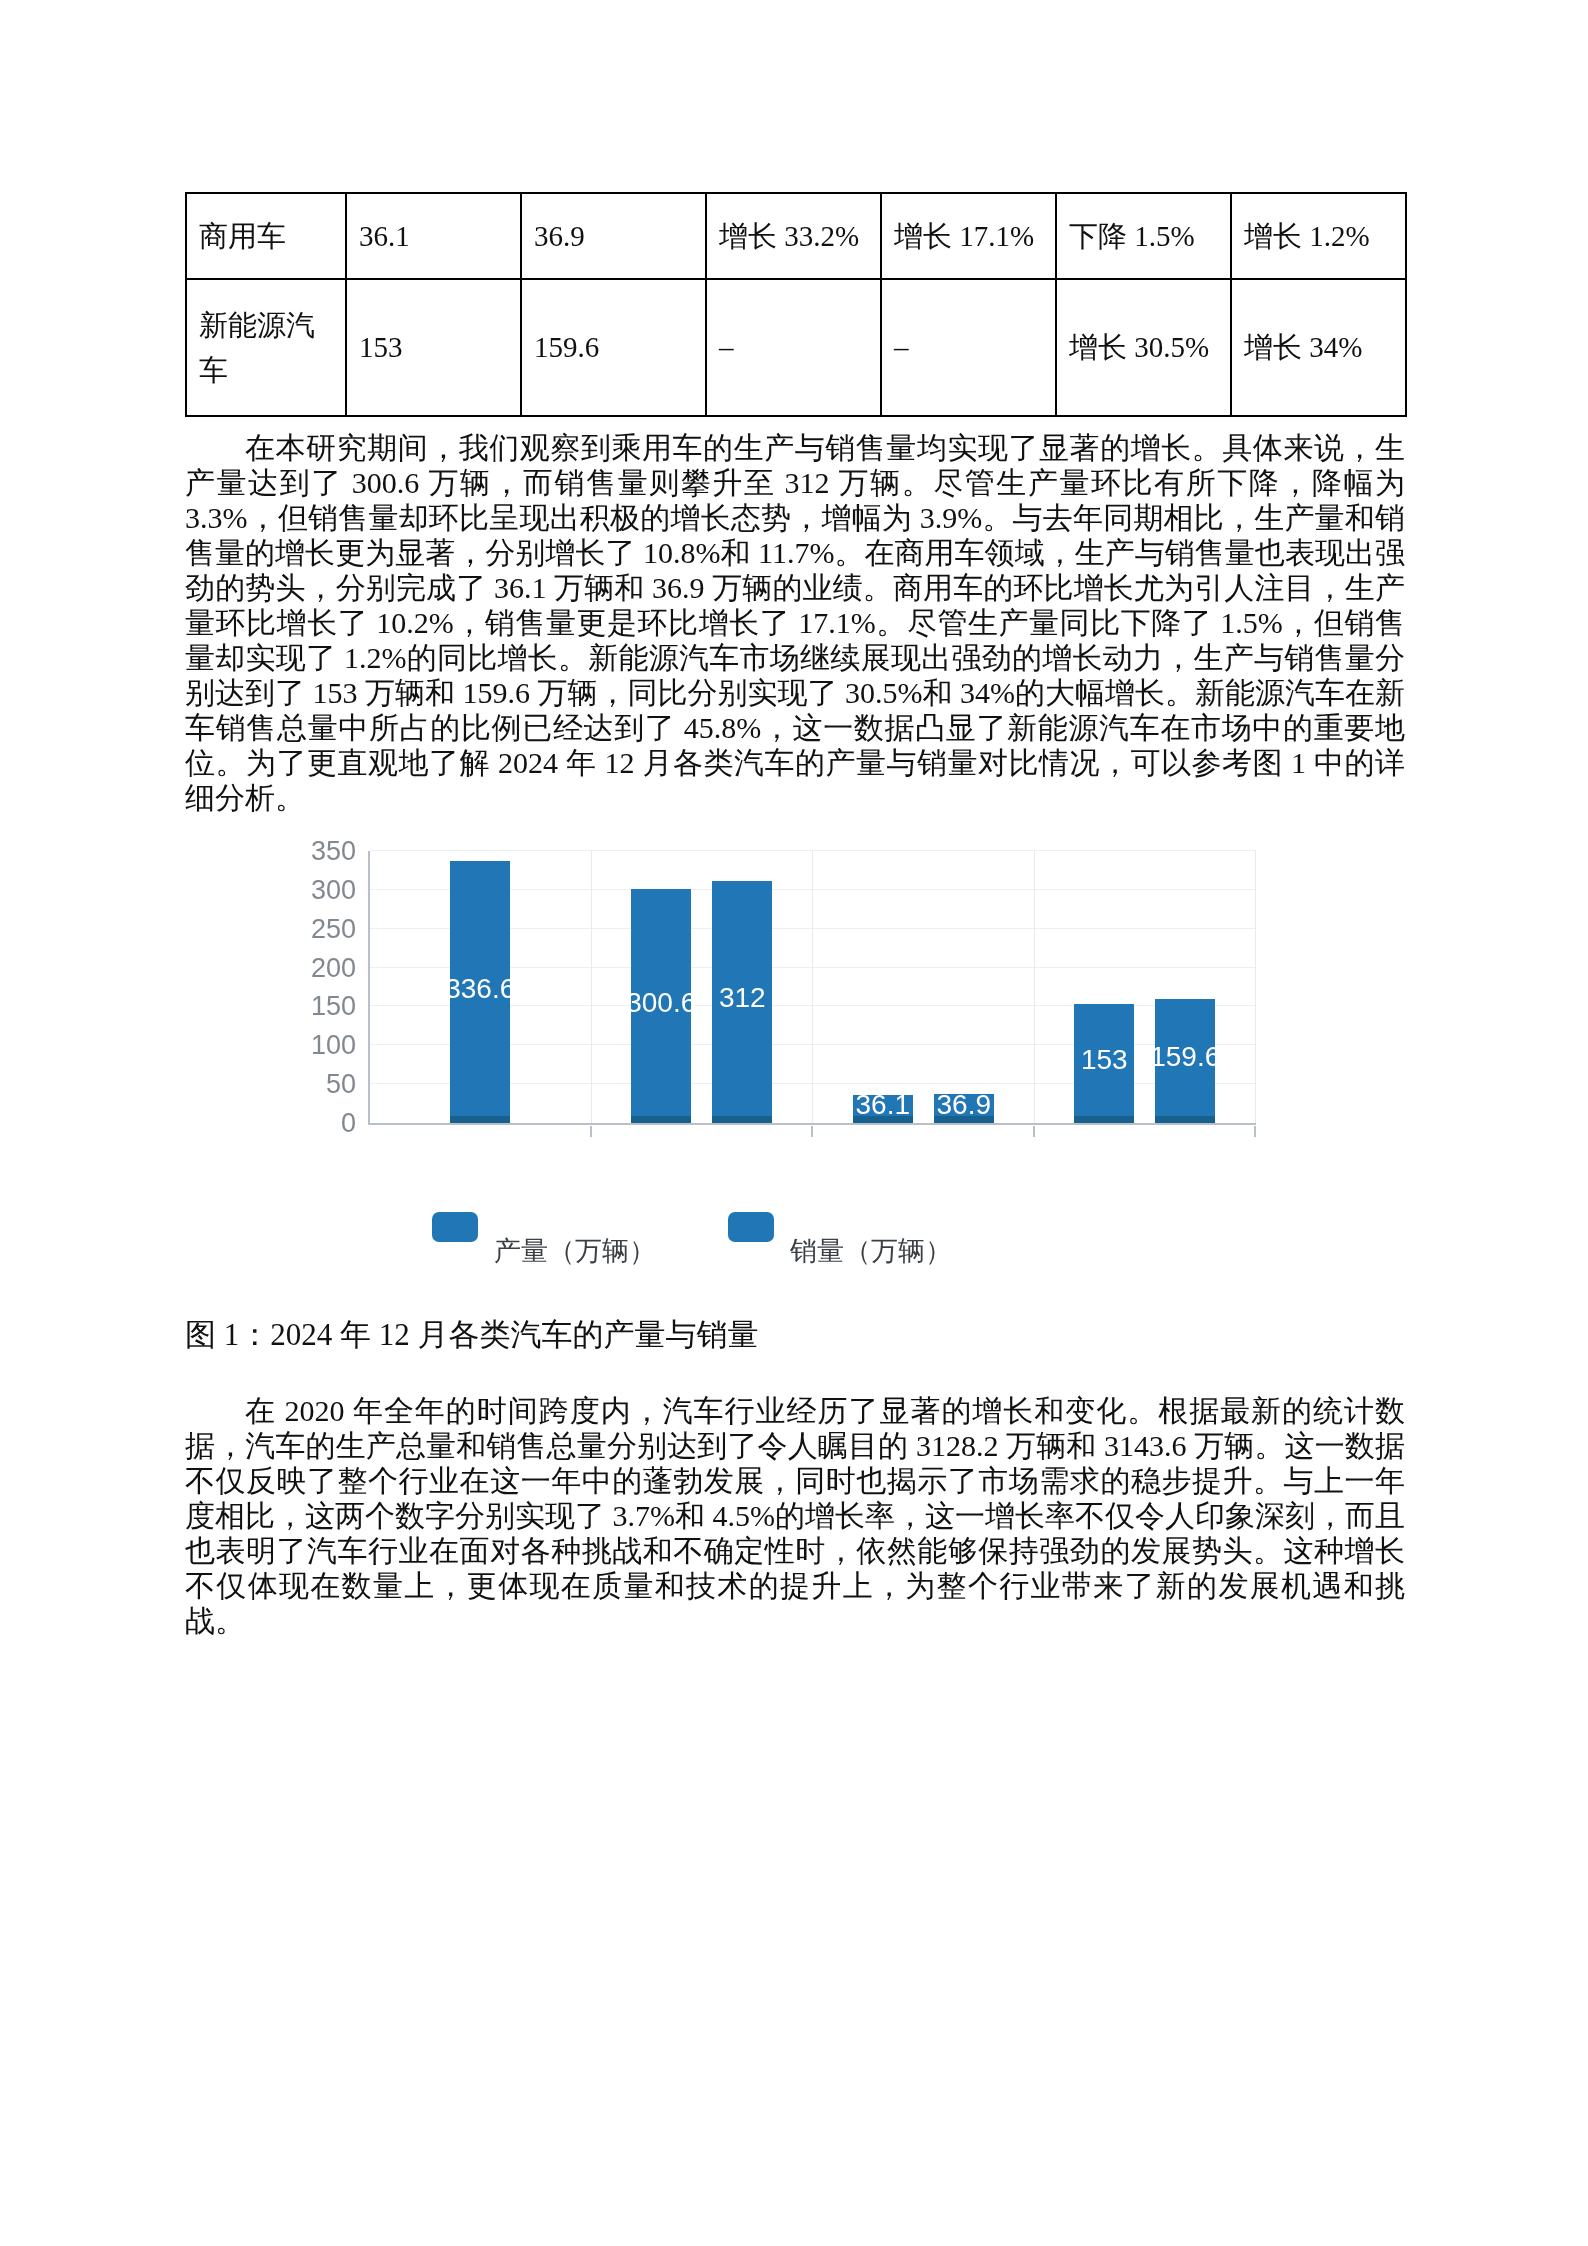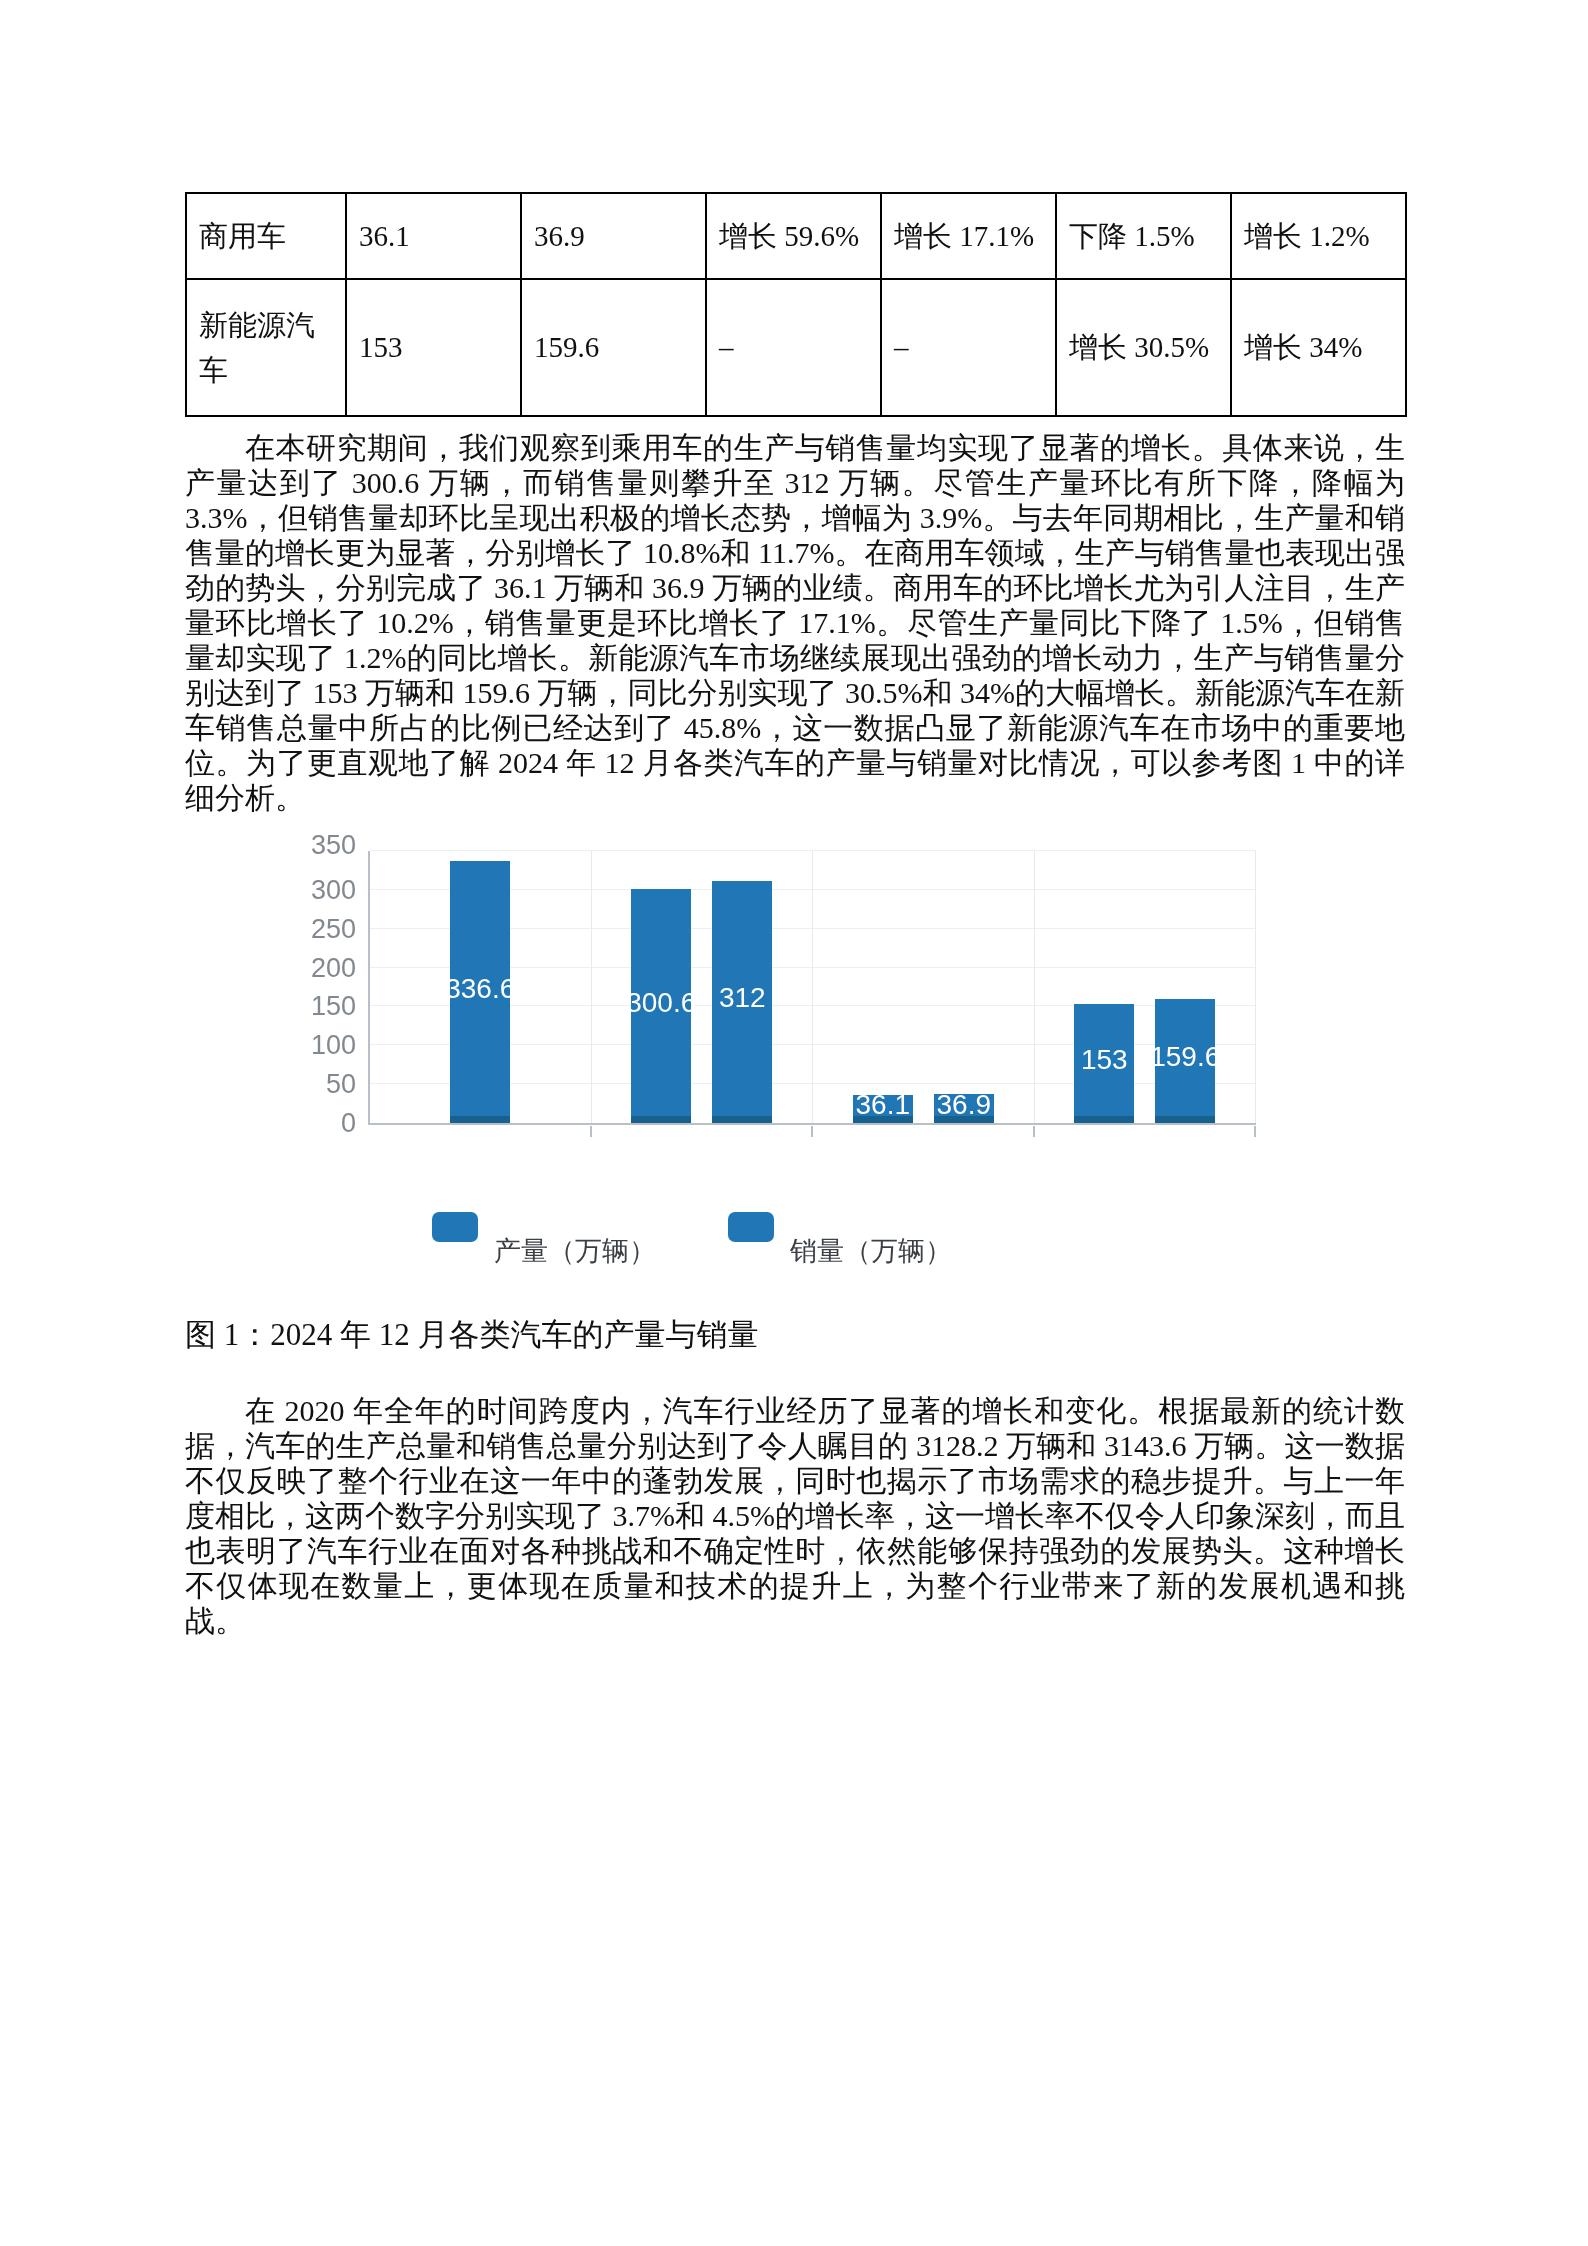--- a/index.html
+++ b/index.html
@@ -135,21 +135,21 @@
         <col class="c4">
       <col class="c5">
         <col class="c6">
         <col class="c7">
     </colgroup>
     <tbody>
       <tr class="row-1">
         <td>商用车</td>
         <td>36.1</td>
         <td>36.9</td>
-        <td>增长 59.6%</td>
+        <td>增长 33.2%</td>
         <td>增长 17.1%</td>
         <td>下降 1.5%</td>
         <td>增长 1.2%</td>
       </tr>
       <tr class="row-2">
         <td>新能源汽车</td>
         <td>153</td>
         <td>159.6</td>
         <td>–</td>
         <td>–</td>
@@ -164,21 +164,21 @@
   <div class="chart">
     <div class="chart-area">
       <div class="y-labels">
           <div class="ytick" style="bottom: -15px;">0</div>
           <div class="ytick" style="bottom: 23.8571px;">50</div>
           <div class="ytick" style="bottom: 62.7143px;">100</div>
           <div class="ytick" style="bottom: 101.571px;">150</div>
           <div class="ytick" style="bottom: 140.429px;">200</div>
           <div class="ytick" style="bottom: 179.286px;">250</div>
           <div class="ytick" style="bottom: 218.143px;">300</div>
-          <div class="ytick" style="bottom: 263px;">350</div>
+          <div class="ytick" style="bottom: 257px;">350</div>
         </div>
       <div class="plot">
         <div class="gridline" style="bottom: 38.8571px;"></div>
           <div class="gridline" style="bottom: 77.7143px;"></div>
           <div class="gridline" style="bottom: 116.571px;"></div>
           <div class="gridline" style="bottom: 155.429px;"></div>
           <div class="gridline" style="bottom: 194.286px;"></div>
           <div class="gridline" style="bottom: 233.143px;"></div>
           <div class="gridline" style="bottom: 272px;"></div>
           <div class="chart-groups">

